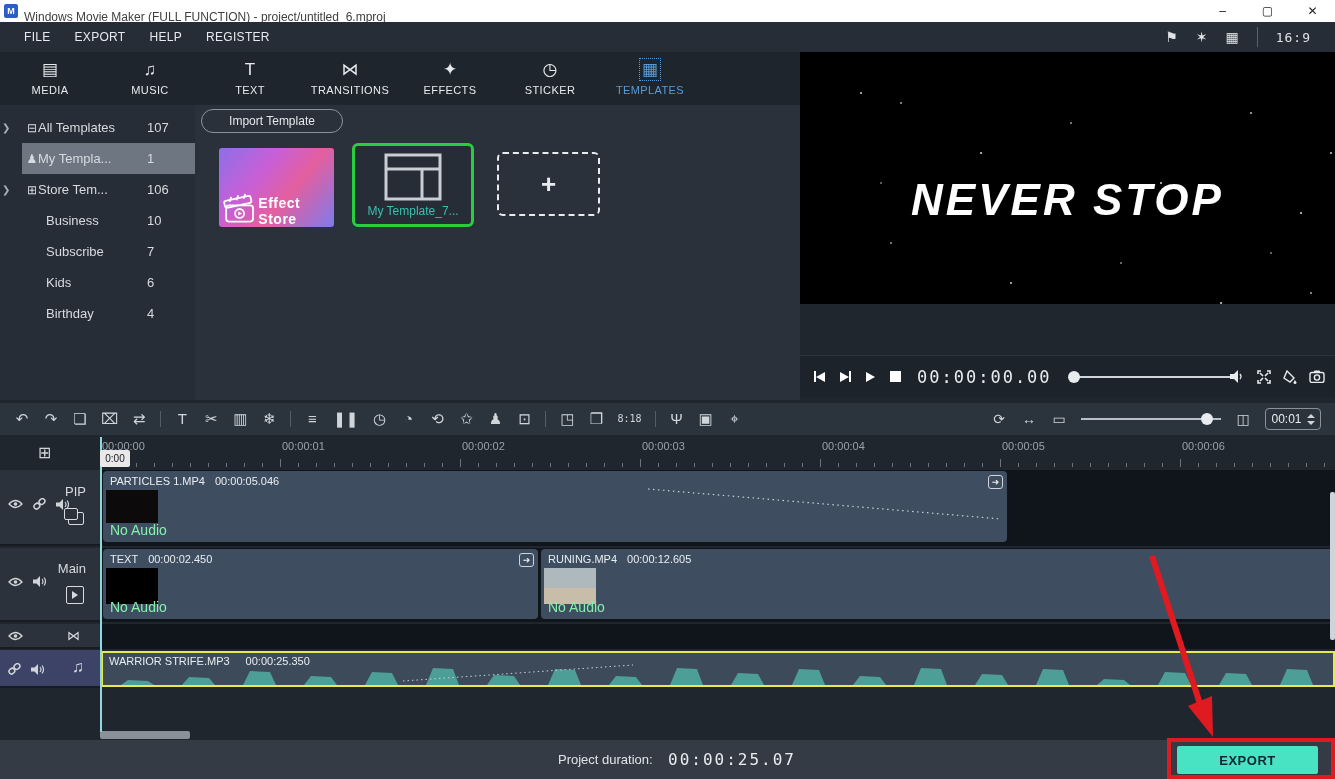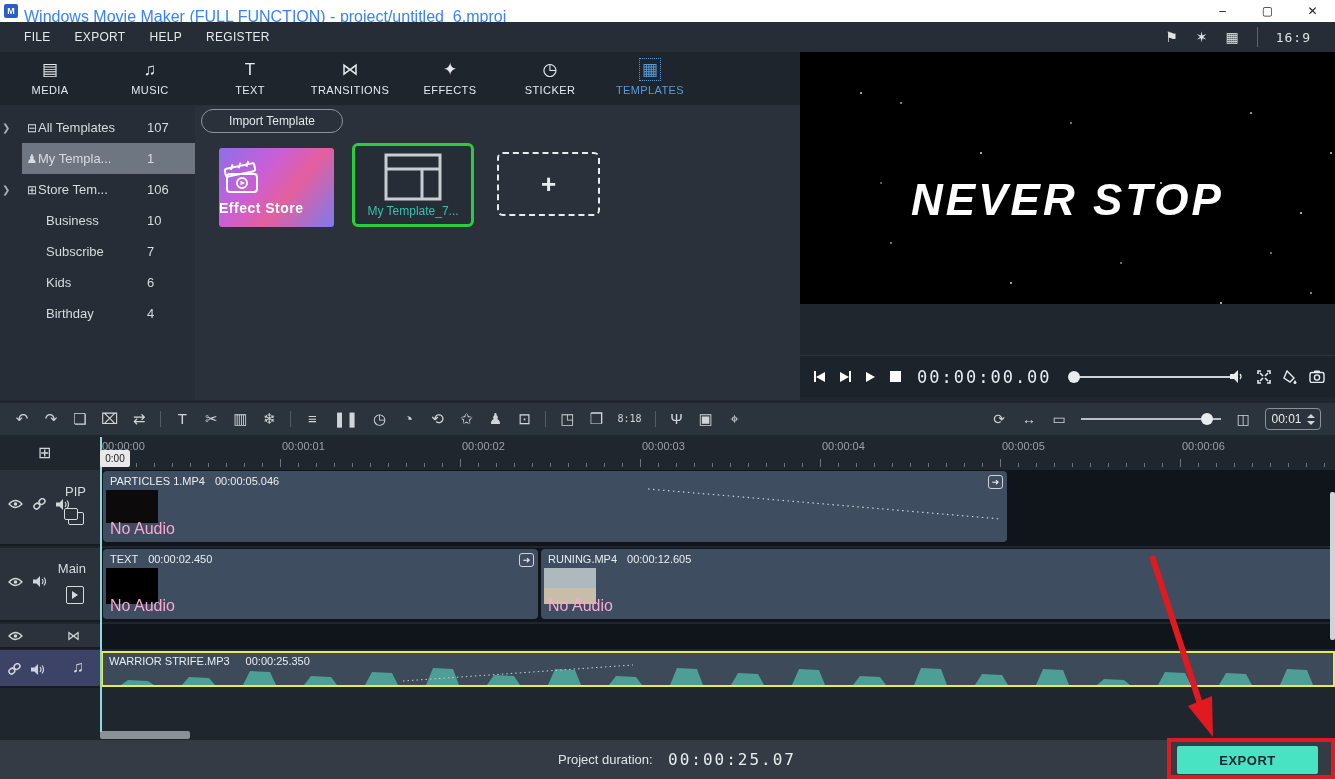--- a/index.html
+++ b/index.html
@@ -3,21 +3,21 @@
 <meta charset="utf-8">
 <style>
   * { margin:0; padding:0; box-sizing:border-box; }
   html,body { background:#10141a; }
   body { font-family:"Liberation Sans", sans-serif; }
   #app { position:relative; width:1335px; height:779px; background:#20262e; overflow:hidden; }
 
   
   .titlebar { position:absolute; left:0; top:0; width:1335px; height:22px; background:#ffffff; display:flex; align-items:center; }
   .titlebar .logo { width:14px; height:14px; margin:0 6px 0 4px; background:#2b5fc7; color:#fff; font-size:9px; font-weight:bold; display:flex; align-items:center; justify-content:center; border-radius:2px; }
-  .titlebar .title { font-size:16px; color:#3b82f6;margin-top:12px; }
+  .titlebar .title { font-size:12px; color:#404040;margin-top:12px; }
   .win-btns { margin-left:auto; display:flex; height:100%; }
   .win-btn { width:45px; height:100%; display:flex; align-items:center; justify-content:center; font-size:12px; color:#222; cursor:default; }
 
   
   .menubar { position:absolute; left:0; top:22px; width:1335px; height:30px; background:#262d36; display:flex; align-items:center; color:#e6eaee; }
   .menu-item { font-size:12px; margin-left:24px; letter-spacing:.3px; }
   .menu-right { margin-left:auto; display:flex; align-items:center; gap:18px; padding-right:24px; }
   .menu-ic { color:#dfe3e6; font-size:14px; }
   .menu-sep { width:1px; height:20px; background:#5a636d; }
   .aspect { font-family:"DejaVu Sans Mono", monospace; font-size:13px; color:#dfe3e6; letter-spacing:1px; }
@@ -39,21 +39,21 @@
   .sb-label { position:absolute; left:38px; white-space:nowrap; }
   .sb-label.noicon { left:46px; }
   .sb-count { position:absolute; left:147px; font-size:13px; }
   .sb-row.selected { background:#6e7681; }
   .sb-row.selected::before { content:""; position:absolute; left:0; top:0; width:22px; height:100%; background:#272d36; }
   .sb-collapse { position:absolute; right:1px; top:144px; font-size:9px; color:#cfd4d8; }
 
   
   .tpl-area { position:absolute; left:195px; top:0; width:605px; height:295px; background:#2a313a; }
   .import-btn { position:absolute; left:6px; top:4px; width:142px; height:24px; border:1px solid #8b939c; border-radius:12px; color:#e3e7ea; font-size:12px; display:flex; align-items:center; justify-content:center; background:transparent; }
-  .card-store { position:absolute; left:24px; top:43px; width:115px; height:79px; border-radius:3px; background:linear-gradient(130deg,#8d6fe8 0%,#c95fd6 35%,#e45f9e 60%,#7d7bec 100%); display:flex; flex-direction:column; align-items:flex-start; justify-content:center; }
+  .card-store { position:absolute; left:24px; top:43px; width:115px; height:79px; border-radius:3px; background:linear-gradient(130deg,#8d6fe8 0%,#c95fd6 35%,#e45f9e 60%,#7d7bec 100%); display:flex; align-items:flex-end; justify-content:center; }
   .card-store .cs-label { color:#fff; font-weight:bold; font-size:14px; margin-top:4px; letter-spacing:.5px; }
   .card-mytpl { position:absolute; left:157px; top:38px; width:122px; height:84px; border:3px solid #27cf3e; border-radius:6px; background:#272d36; display:flex; flex-direction:column; align-items:center; justify-content:center; }
   .card-mytpl .mt-label { color:#3bbfae; font-size:12px; margin-top:3px; white-space:nowrap; }
   .card-add { position:absolute; left:302px; top:47px; width:103px; height:64px; border:2px dashed #e8ecef; border-radius:6px; display:flex; align-items:center; justify-content:center; color:#e8ecef; font-size:26px; font-weight:bold; }
 
   
   .preview { position:absolute; left:800px; top:52px; width:535px; height:252px; background:#000; overflow:hidden; }
   .stars { position:absolute; left:60px; top:40px; width:2px; height:2px; background:#cfd4d8; border-radius:50%;
     box-shadow: 40px 10px #9aa, 120px 60px #dde, 210px 30px #99a, 300px 90px #dde, 390px 20px #bbc, 440px 120px #dde,
       30px 150px #99a, 150px 190px #ccd, 260px 170px #889, 360px 210px #dde, 450px 200px #aab, 90px 230px #dde,
@@ -97,21 +97,21 @@
   .hdr-label { position:absolute; right:14px; font-size:13px; color:#d6dbe0; }
   .playbox { position:absolute; width:18px; height:18px; border:1.5px solid #d6dbe0; border-radius:2px; display:flex; align-items:center; justify-content:center; }
   .playbox .ptri { width:0;height:0;border-left:6px solid #d6dbe0;border-top:4px solid transparent;border-bottom:4px solid transparent; }
   .pipbox { position:absolute; width:16px; height:13px; border:1.5px solid #d6dbe0; border-radius:2px; }
   .pipbox::before { content:""; position:absolute; left:-5px; top:-5px; width:12px; height:10px; border:1.5px solid #d6dbe0; border-radius:2px; background:#2b323b; }
 
   .trackrow { position:absolute; left:100px; width:1235px; background:#10151b; }
   .clip { position:absolute; background:#3e4d5f; border-radius:4px; overflow:hidden; }
   .clip-title { position:absolute; left:7px; top:4px; font-size:11px; color:#e8edf2; white-space:nowrap; }
   .clip-title b { font-weight:normal; margin-right:10px; }
-  .no-audio { position:absolute; left:7px; bottom:4px; font-size:16px; color:#f9a8d4; }
+  .no-audio { position:absolute; left:7px; bottom:4px; font-size:14px; color:#86efac; }
   .thumb { position:absolute; left:3px; top:19px; width:52px; height:33px; }
   .corner-ic { position:absolute; top:4px; width:15px; height:14px; border:1px solid #cfd4d8; border-radius:3px; color:#e8ecef; font-size:9px; display:flex; align-items:center; justify-content:center; }
   .fade-svg { position:absolute; left:0; top:0; }
 
   .audio-clip { position:absolute; left:101px; top:651px; width:1234px; height:36px; background:#3c4a59; border:2px solid #e8ea50; overflow:hidden; }
   .audio-title { position:absolute; left:6px; top:2px; font-size:11px; color:#e8edf2; white-space:nowrap; z-index:2; }
   .wave-svg { position:absolute; left:0; bottom:0; }
 
   .playhead-line { position:absolute; left:100px; top:437px; width:1.5px; height:295px; background:#8fd8dc; z-index:5; }
   .playhead-tag { position:absolute; left:100px; top:450px; width:30px; height:17px; background:#e9e9e9; border-radius:2px; color:#15181c; font-size:10px; display:flex; align-items:center; justify-content:center; z-index:6; }

